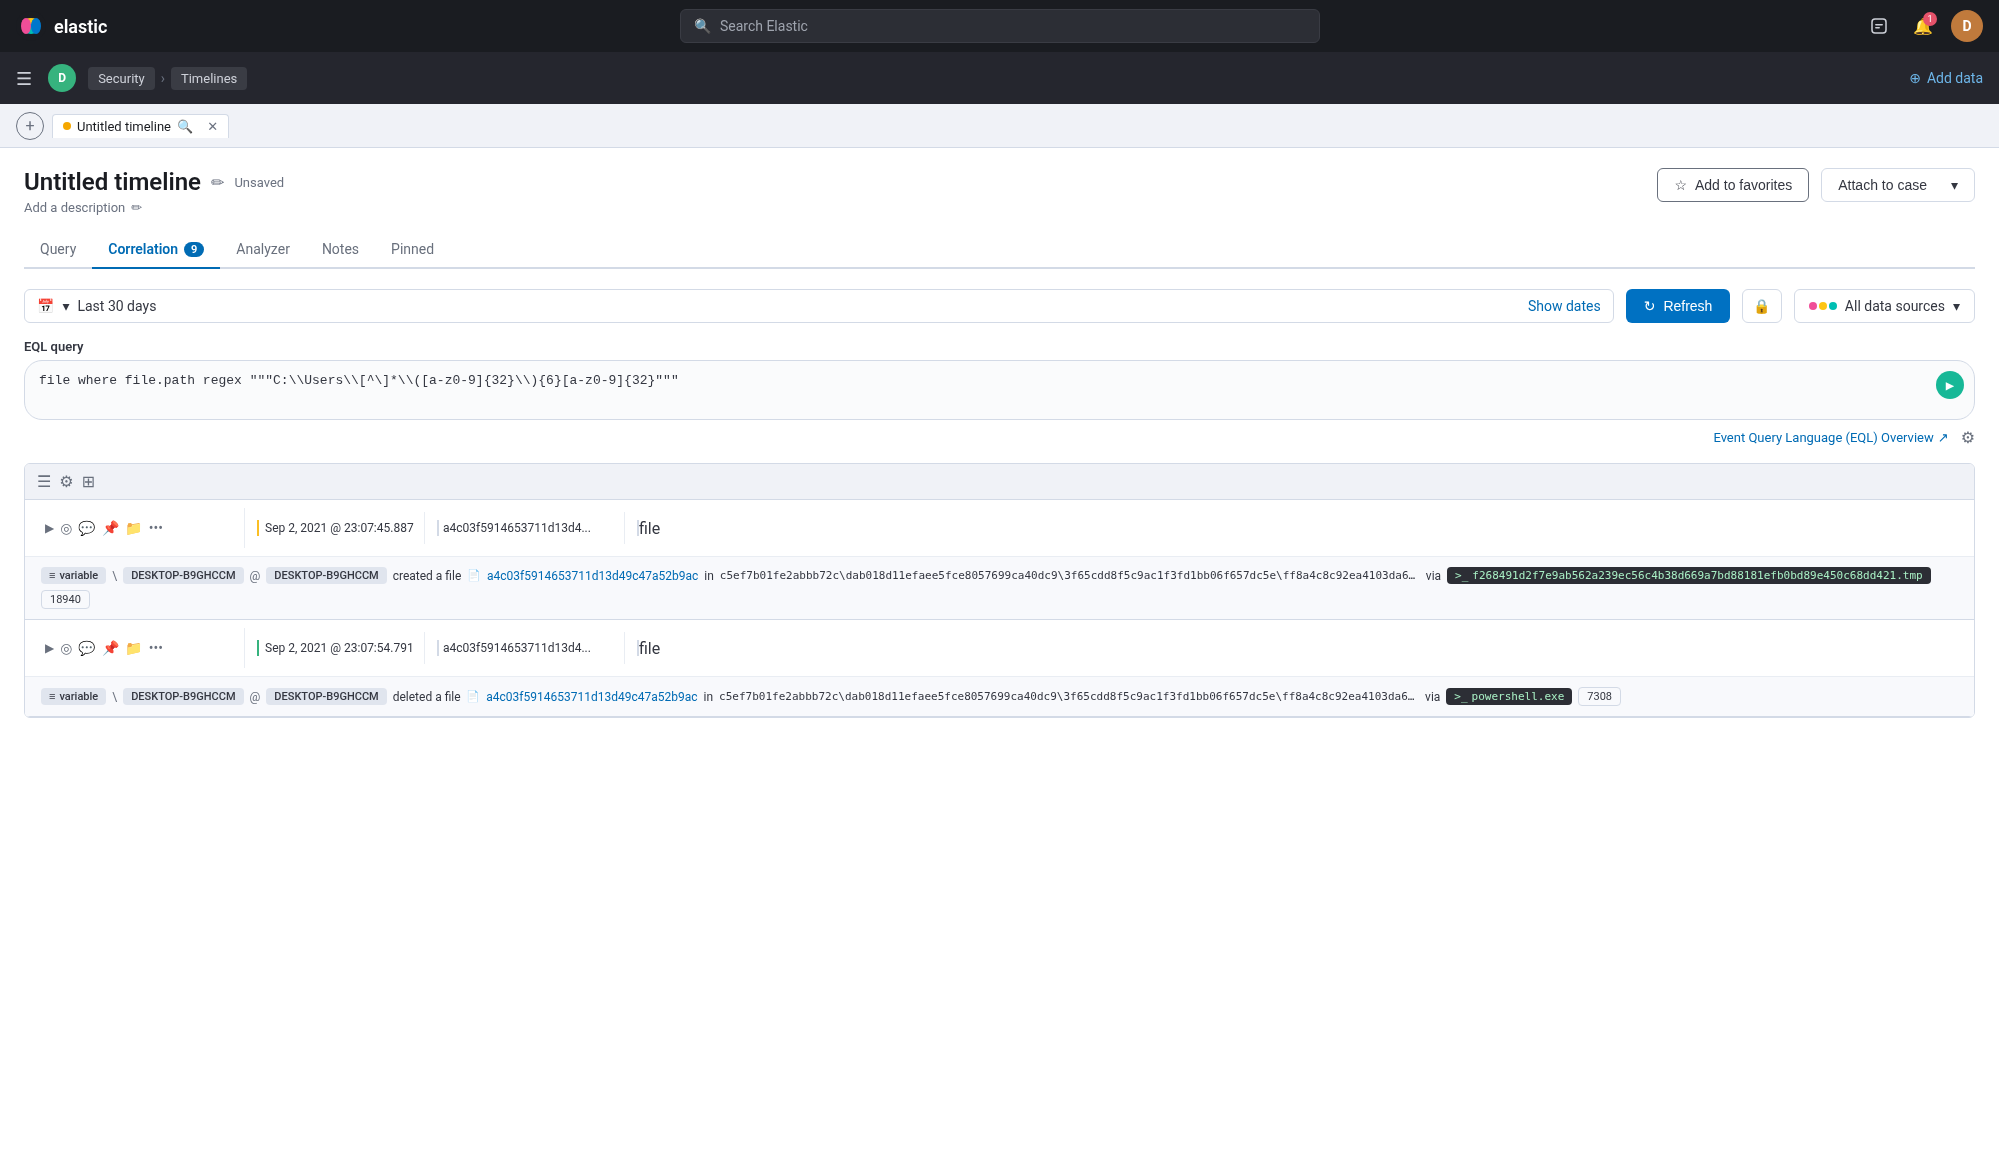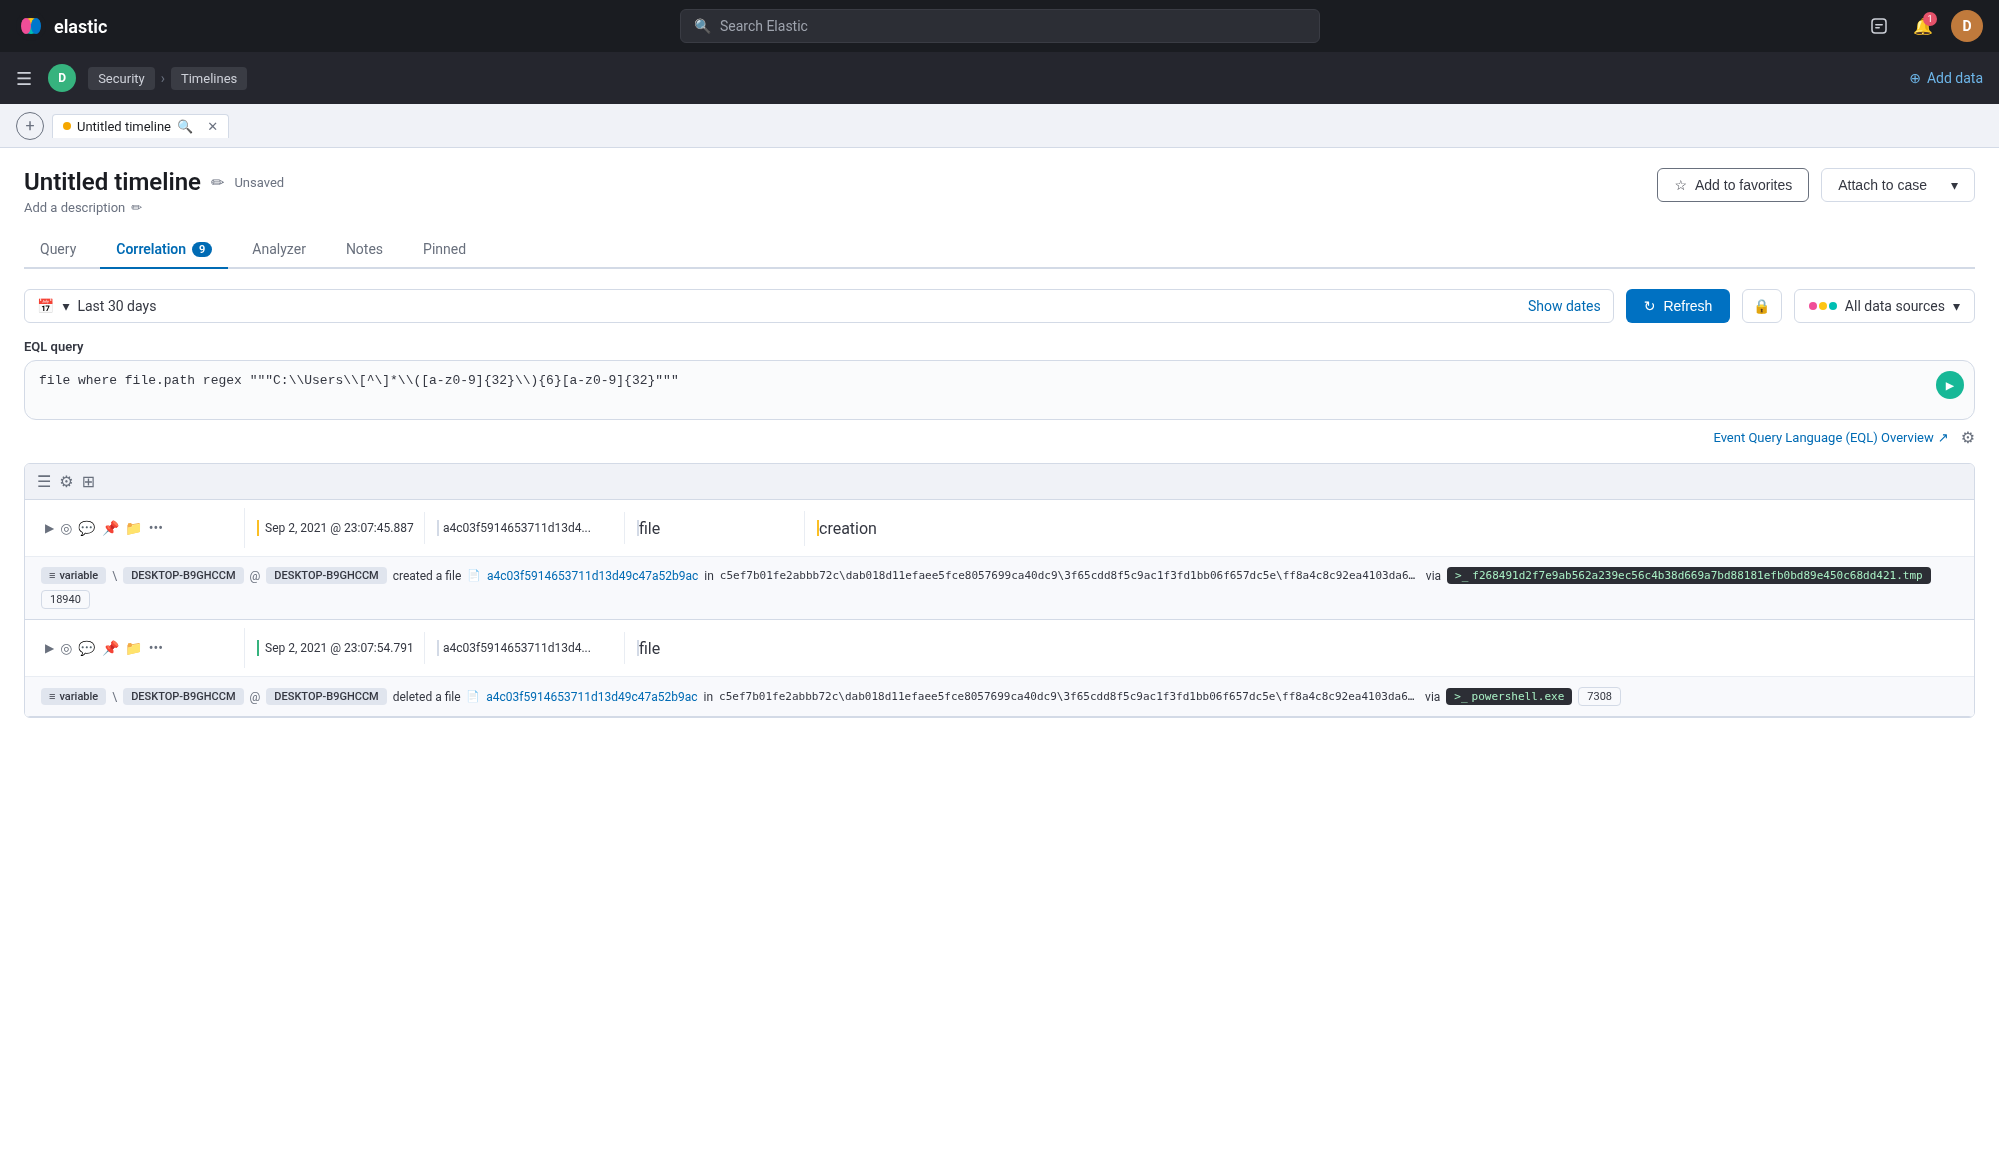--- a/index.html
+++ b/index.html
@@ -269,21 +269,21 @@
       cursor: pointer;
       font-size: 14px;
       background: white;
     }
 
     
     .tabs-row {
       display: flex;
       align-items: flex-start;
       border-bottom: 2px solid #d3dae6;
-      gap: 8px;
+      gap: 0;
       margin-bottom: 20px;
     }
     .tab {
       padding: 10px 16px;
       font-size: 14px;
       color: #69707d;
       cursor: pointer;
       border-bottom: 2px solid transparent;
       margin-bottom: -2px;
       display: flex;
@@ -361,21 +361,21 @@
 
     
     .eql-label {
       font-size: 13px;
       font-weight: 600;
       color: #343741;
       margin-bottom: 6px;
     }
     .eql-box {
       border: 1.5px solid #d3dae6;
-      border-radius: 12px;
+      border-radius: 18px;
       padding: 12px 14px;
       font-family: 'Courier New', monospace;
       font-size: 13px;
       color: #343741;
       background: #fafbfc;
       position: relative;
       min-height: 60px;
       margin-bottom: 8px;
     }
     .eql-run-btn {
@@ -783,24 +783,20 @@
             <span>Sep 2, 2021 @ 23:07:45.887</span>
           </div>
           <div class="td file-name-cell">
             <div class="fn-bar"></div>
             <span>a4c03f5914653711d13d4...</span>
           </div>
           <div class="td category-cell">
             <div class="fn-bar"></div>
             <span>file</span>
           </div>
-          <div class="td action-cell">
-            <div class="ts-bar"></div>
-            <span>creation</span>
-          </div>
         </div>
 
         <div class="event-detail">
           <div class="detail-pill">
             <span>≡</span>
             <span>variable</span>
           </div>
           <span class="detail-sep">\</span>
           <div class="detail-pill">
             <span>DESKTOP-B9GHCCM</span>

